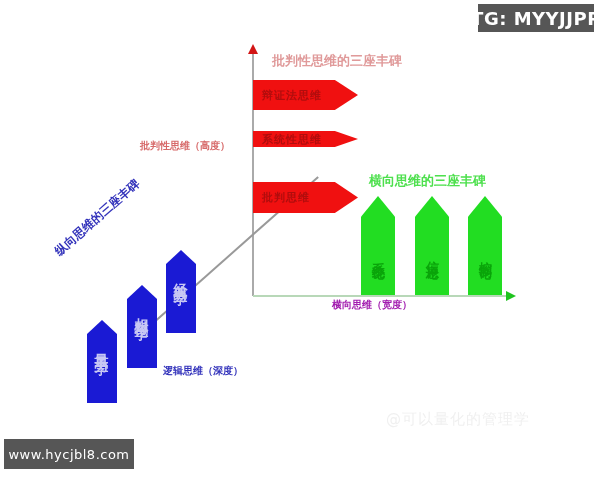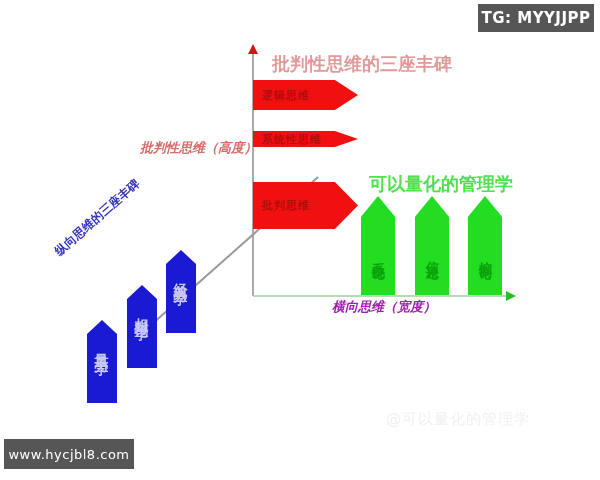--- a/index.html
+++ b/index.html
@@ -28,21 +28,21 @@
     display: flex;
     align-items: center;
     justify-content: center;
     white-space: nowrap;
   }
   #badge-tg {
     top: 4px;
     right: 6px;
     width: 116px;
     height: 28px;
-    font-size: 15px;
+    font-size: 18px;
     font-weight: bold;
   }
   #badge-url {
     left: 4px;
     bottom: 11px;
     width: 130px;
     height: 30px;
     font-size: 13px;
     font-weight: normal;
   }
@@ -112,23 +112,22 @@
     border-left: 5px solid transparent;
     border-right: 5px solid transparent;
     border-top: 10px solid #2222cc;
     transform: rotate(-41.5deg);
   }
 
   
   .axis-label {
     position: absolute;
     white-space: nowrap;
-    font-size: 13px;
-    font-weight: bold;
-    font-style: italic;
+    font-size: 10px;
+    font-weight: bold;
   }
   #label-vertical-axis {
     left: 140px;
     top: 139px;
     color: #d76a6a;
   }
   #label-horizontal-axis {
     left: 332px;
     top: 298px;
     color: #a21caf;
@@ -136,21 +135,21 @@
   #label-depth-axis {
     left: 163px;
     top: 364px;
     color: #3333bb;
   }
 
   
   .group-title {
     position: absolute;
     white-space: nowrap;
-    font-size: 18px;
+    font-size: 13px;
     font-weight: bold;
   }
   #title-red {
     left: 272px;
     top: 52px;
     color: #e09a9a;
   }
   #title-green {
     left: 369px;
     top: 172px;
@@ -176,21 +175,21 @@
   .arrow-red .arrow-text {
     color: #b00d0d;
     font-size: 11px;
     font-weight: bold;
     padding-left: 9px;
     letter-spacing: 1px;
     white-space: nowrap;
   }
   #arrow-red-1 { left: 253px; top: 80px;  width: 105px; height: 30px; }
   #arrow-red-2 { left: 253px; top: 131px; width: 105px; height: 16px; }
-  #arrow-red-3 { left: 253px; top: 182px; width: 105px; height: 47px; }
+  #arrow-red-3 { left: 253px; top: 182px; width: 105px; height: 31px; }
 
   
   .arrow-green {
     position: absolute;
     background: #22dd22;
     clip-path: polygon(50% 0%, 100% 21%, 100% 100%, 0% 100%, 0% 21%);
     display: flex;
     align-items: center;
     justify-content: center;
   }
@@ -238,34 +237,35 @@
   <div id="axis-vertical-head"></div>
 
   <div class="axis-line" id="axis-horizontal"></div>
   <div id="axis-horizontal-head"></div>
 
   <div id="axis-depth"></div>
   <div id="axis-depth-head"></div>
 
   <div class="axis-label" id="label-vertical-axis">批判性思维（高度）</div>
   <div class="axis-label" id="label-horizontal-axis">横向思维（宽度）</div>
+  <div class="axis-label" id="label-depth-axis">逻辑思维（深度）</div>
 
   <div class="group-title" id="title-red">批判性思维的三座丰碑</div>
 
   <div class="arrow-red" id="arrow-red-1">
-    <span class="arrow-text">逻辑思维</span>
+    <span class="arrow-text">辩证法思维</span>
   </div>
   <div class="arrow-red" id="arrow-red-2">
     <span class="arrow-text">系统性思维</span>
   </div>
   <div class="arrow-red" id="arrow-red-3">
     <span class="arrow-text">批判思维</span>
   </div>
 
-  <div class="group-title" id="title-green">可以量化的管理学</div>
+  <div class="group-title" id="title-green">横向思维的三座丰碑</div>
 
   <div class="arrow-green" id="arrow-green-1">
     <span class="arrow-text">系统论</span>
   </div>
   <div class="arrow-green" id="arrow-green-2">
     <span class="arrow-text">信息论</span>
   </div>
   <div class="arrow-green" id="arrow-green-3">
     <span class="arrow-text">控制论</span>
   </div>

